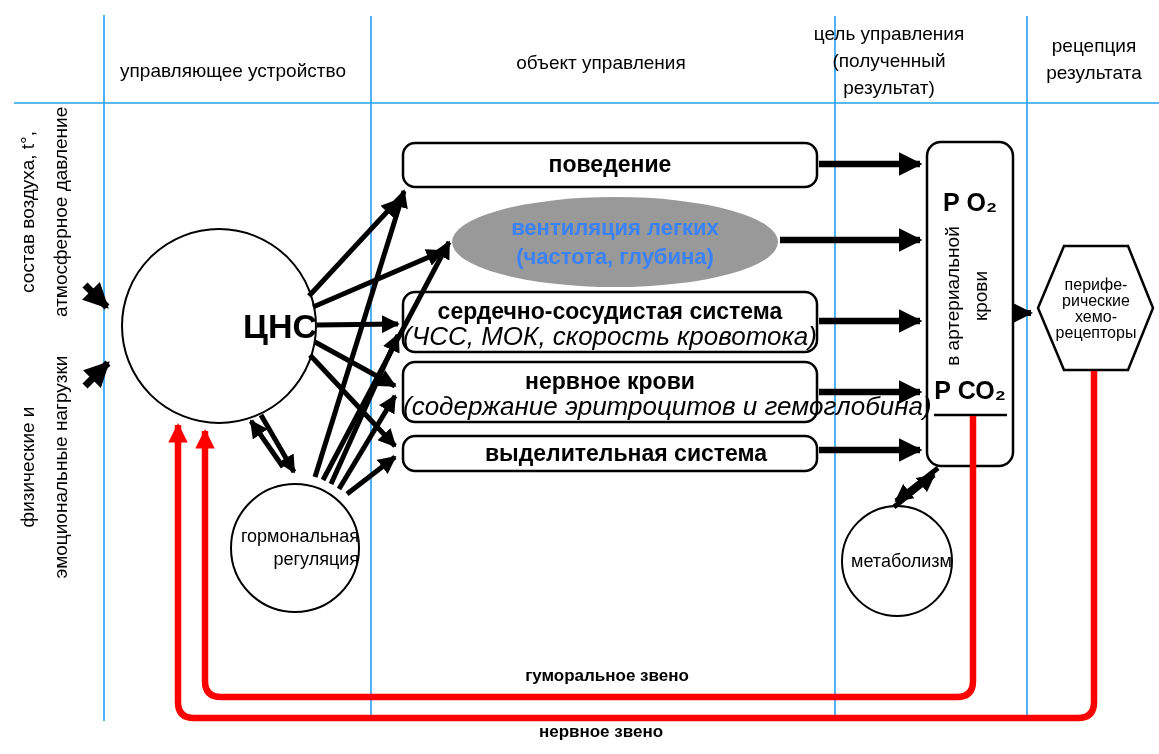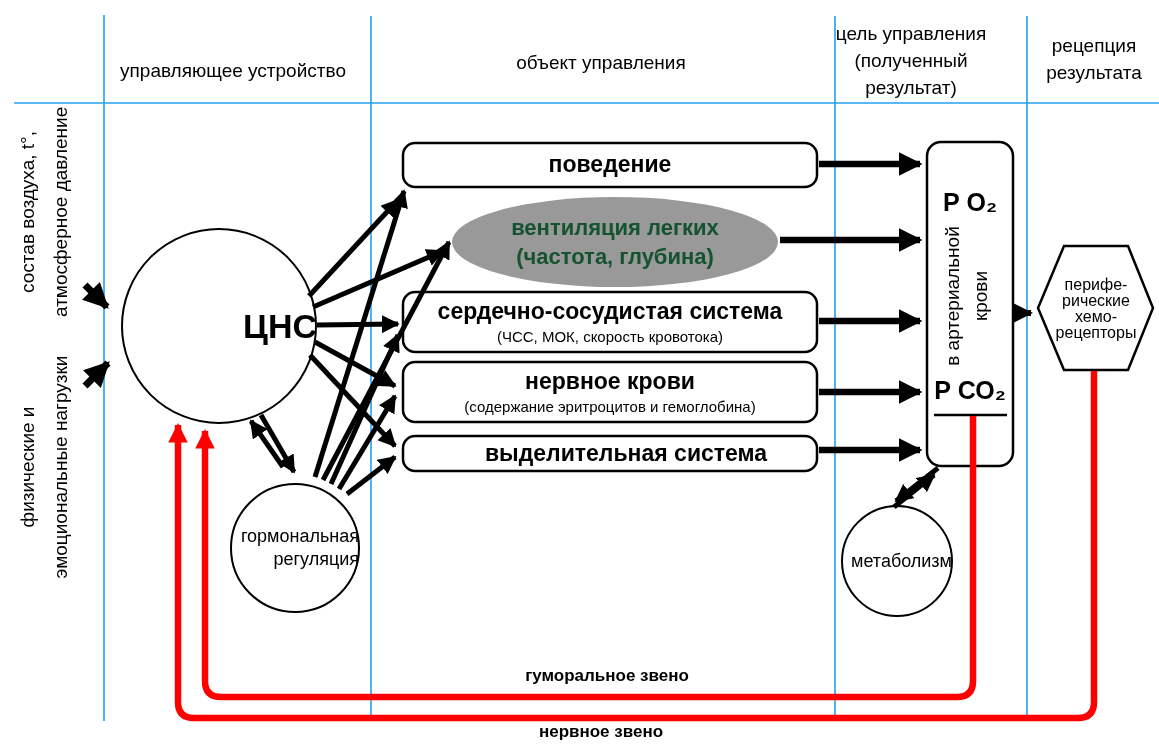--- a/index.html
+++ b/index.html
@@ -14,21 +14,21 @@
   .blue{stroke:var(--blue,#23A0F0);stroke-width:1.6;fill:none;}
   .blk{stroke:#000;fill:none;}
   .red{stroke:var(--red,#FF0000);fill:none;}
   .shape{fill:#fff;stroke:#000;}
   .grayshape{fill:var(--gray,#999);stroke:none;}
   .fill-red{fill:var(--red,#FF0000);}
   .fill-black{fill:#000;}
   .txt{position:absolute;text-align:center;white-space:nowrap;}
   .hdr{font-size:19px;line-height:27px;}
   .boxtitle{font-weight:bold;font-size:23px;line-height:27px;}
-  .boxsub{font-size:15px;line-height:23px;}
+  .boxsub{font-size:26px;line-height:23px;font-style:italic;}
   .rot{transform:rotate(-90deg);transform-origin:center;}
   .vlabel{font-size:19px;line-height:33px;}
   .circletext{display:flex;align-items:flex-end;justify-content:center;flex-direction:column;}
 </style>
 </head>
 <body>
 
 <div id="stage">
 
   <svg width="1159" height="754" viewBox="0 0 1159 754">
@@ -91,21 +91,21 @@
     <path class="red" stroke-width="6.5" marker-end="url(#mr)" d="M 973 416 L 973 681 Q 973 697 957 697 L 221 697 Q 205 697 205 681 L 205 431"></path>
     <path class="red" stroke-width="6.5" marker-end="url(#mr)" d="M 1094 371 L 1094 702 Q 1094 718 1078 718 L 194 718 Q 178 718 178 702 L 178 425"></path>
   </svg>
 
   <div class="txt hdr" style="left:95px;top:57px;width:276px;">
     <span>управляющее устройство</span>
   </div>
   <div class="txt hdr" style="left:451px;top:49px;width:300px;">
     <span>объект управления</span>
   </div>
-  <div class="txt hdr" style="left:816px;top:20px;width:190px;">
+  <div class="txt hdr" style="left:794px;top:20px;width:190px;">
     <div>цель управления</div>
     <div>(полученный</div>
     <div>результат)</div>
   </div>
   <div class="txt hdr" style="left:1029px;top:32px;width:130px;">
     <div>рецепция</div>
     <div>результата</div>
   </div>
 
   <div class="txt vlabel rot" style="left:-61px;top:179px;width:210px;height:66px;">
@@ -125,21 +125,21 @@
     <span>метаболизм</span>
   </div>
 
   <div class="txt circletext" style="left:231px;top:484px;width:128px;height:128px;font-size:18px;line-height:23px;">
     <div>гормональная</div>
     <div>регуляция</div>
   </div>
 
   <div class="txt boxtitle" style="left:403px;top:151px;width:414px;">поведение</div>
 
-  <div class="txt" style="left:452px;top:213px;width:326px;color:#14532d;font-weight:bold;font-size:22px;line-height:29px;">
+  <div class="txt" style="left:452px;top:213px;width:326px;color:#3b82f6;font-weight:bold;font-size:22px;line-height:29px;">
     <div>вентиляция легких</div>
     <div>(частота, глубина)</div>
   </div>
 
   <div class="txt" style="left:403px;top:298px;width:414px;">
     <div class="boxtitle">сердечно-сосудистая система</div>
     <div class="boxsub">(ЧСС, МОК, скорость кровотока)</div>
   </div>
 
   <div class="txt" style="left:403px;top:368px;width:414px;">

